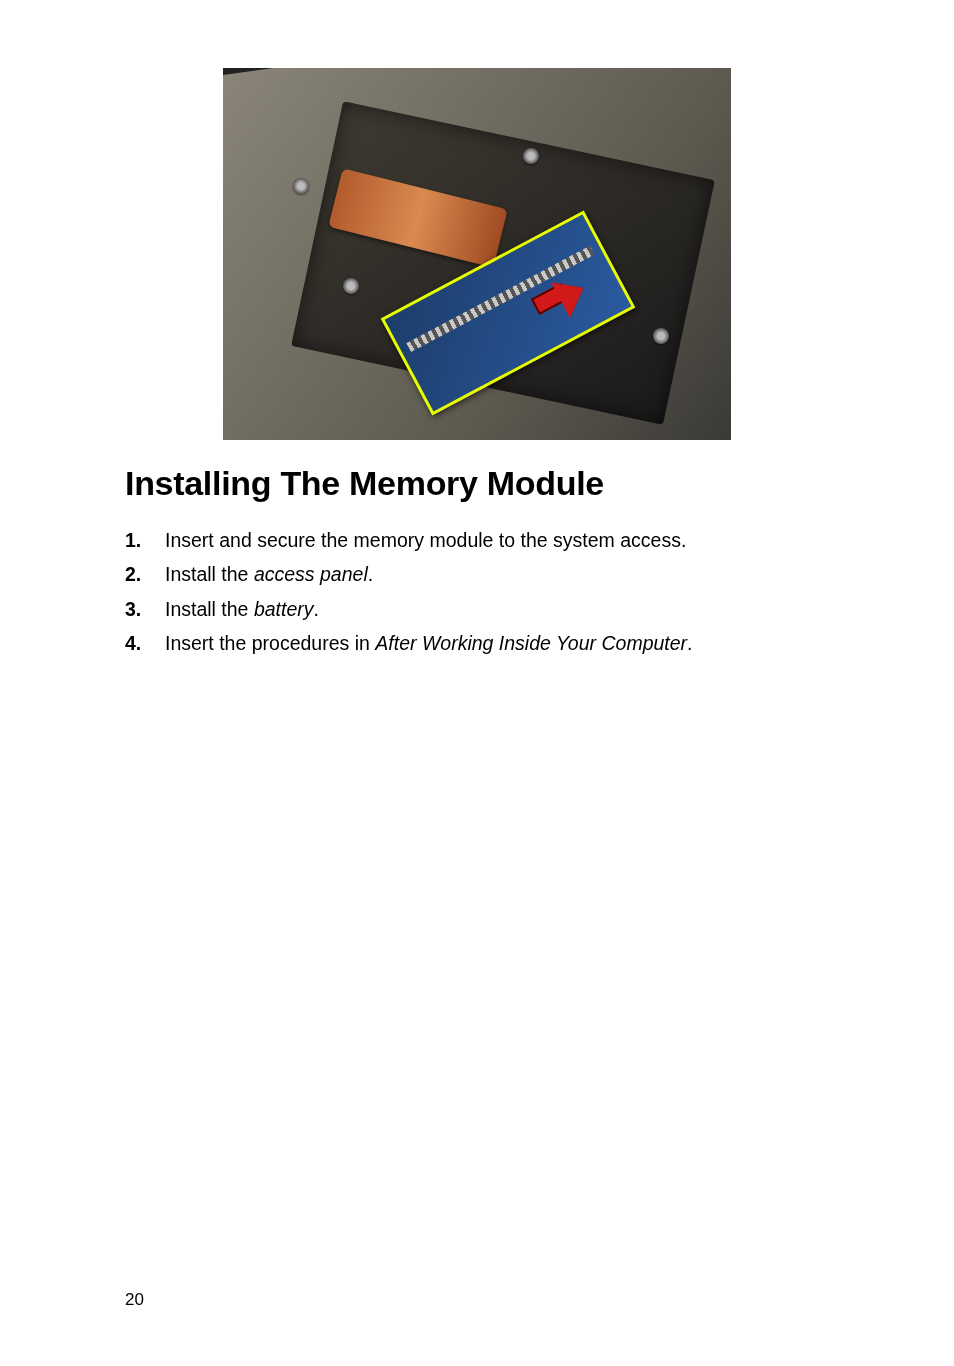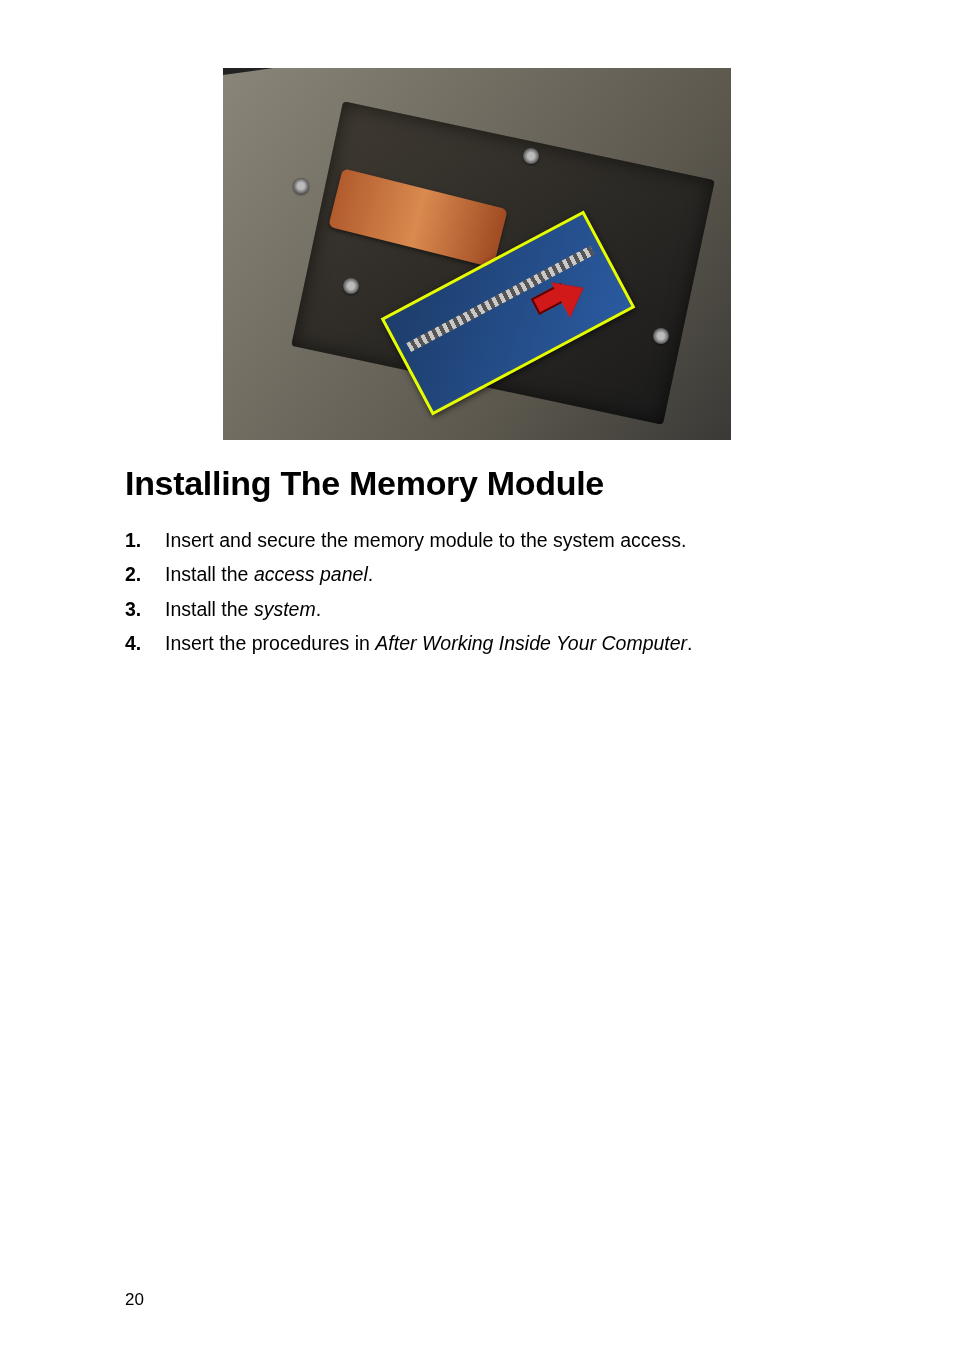--- a/index.html
+++ b/index.html
@@ -99,21 +99,21 @@
     </li>
     <li>
       <span class="num">2.</span>
       <span class="txt">
         <span>Install the </span><span class="ital">access panel</span><span>.</span>
       </span>
     </li>
     <li>
       <span class="num">3.</span>
       <span class="txt">
-        <span>Install the </span><span class="ital">system</span><span>.</span>
+        <span>Install the </span><span class="ital">battery</span><span>.</span>
       </span>
     </li>
     <li>
       <span class="num">4.</span>
       <span class="txt">
         <span>Insert the procedures in </span><span class="ital">After Working Inside Your Computer</span><span>.</span>
       </span>
     </li>
   </ol>
 

